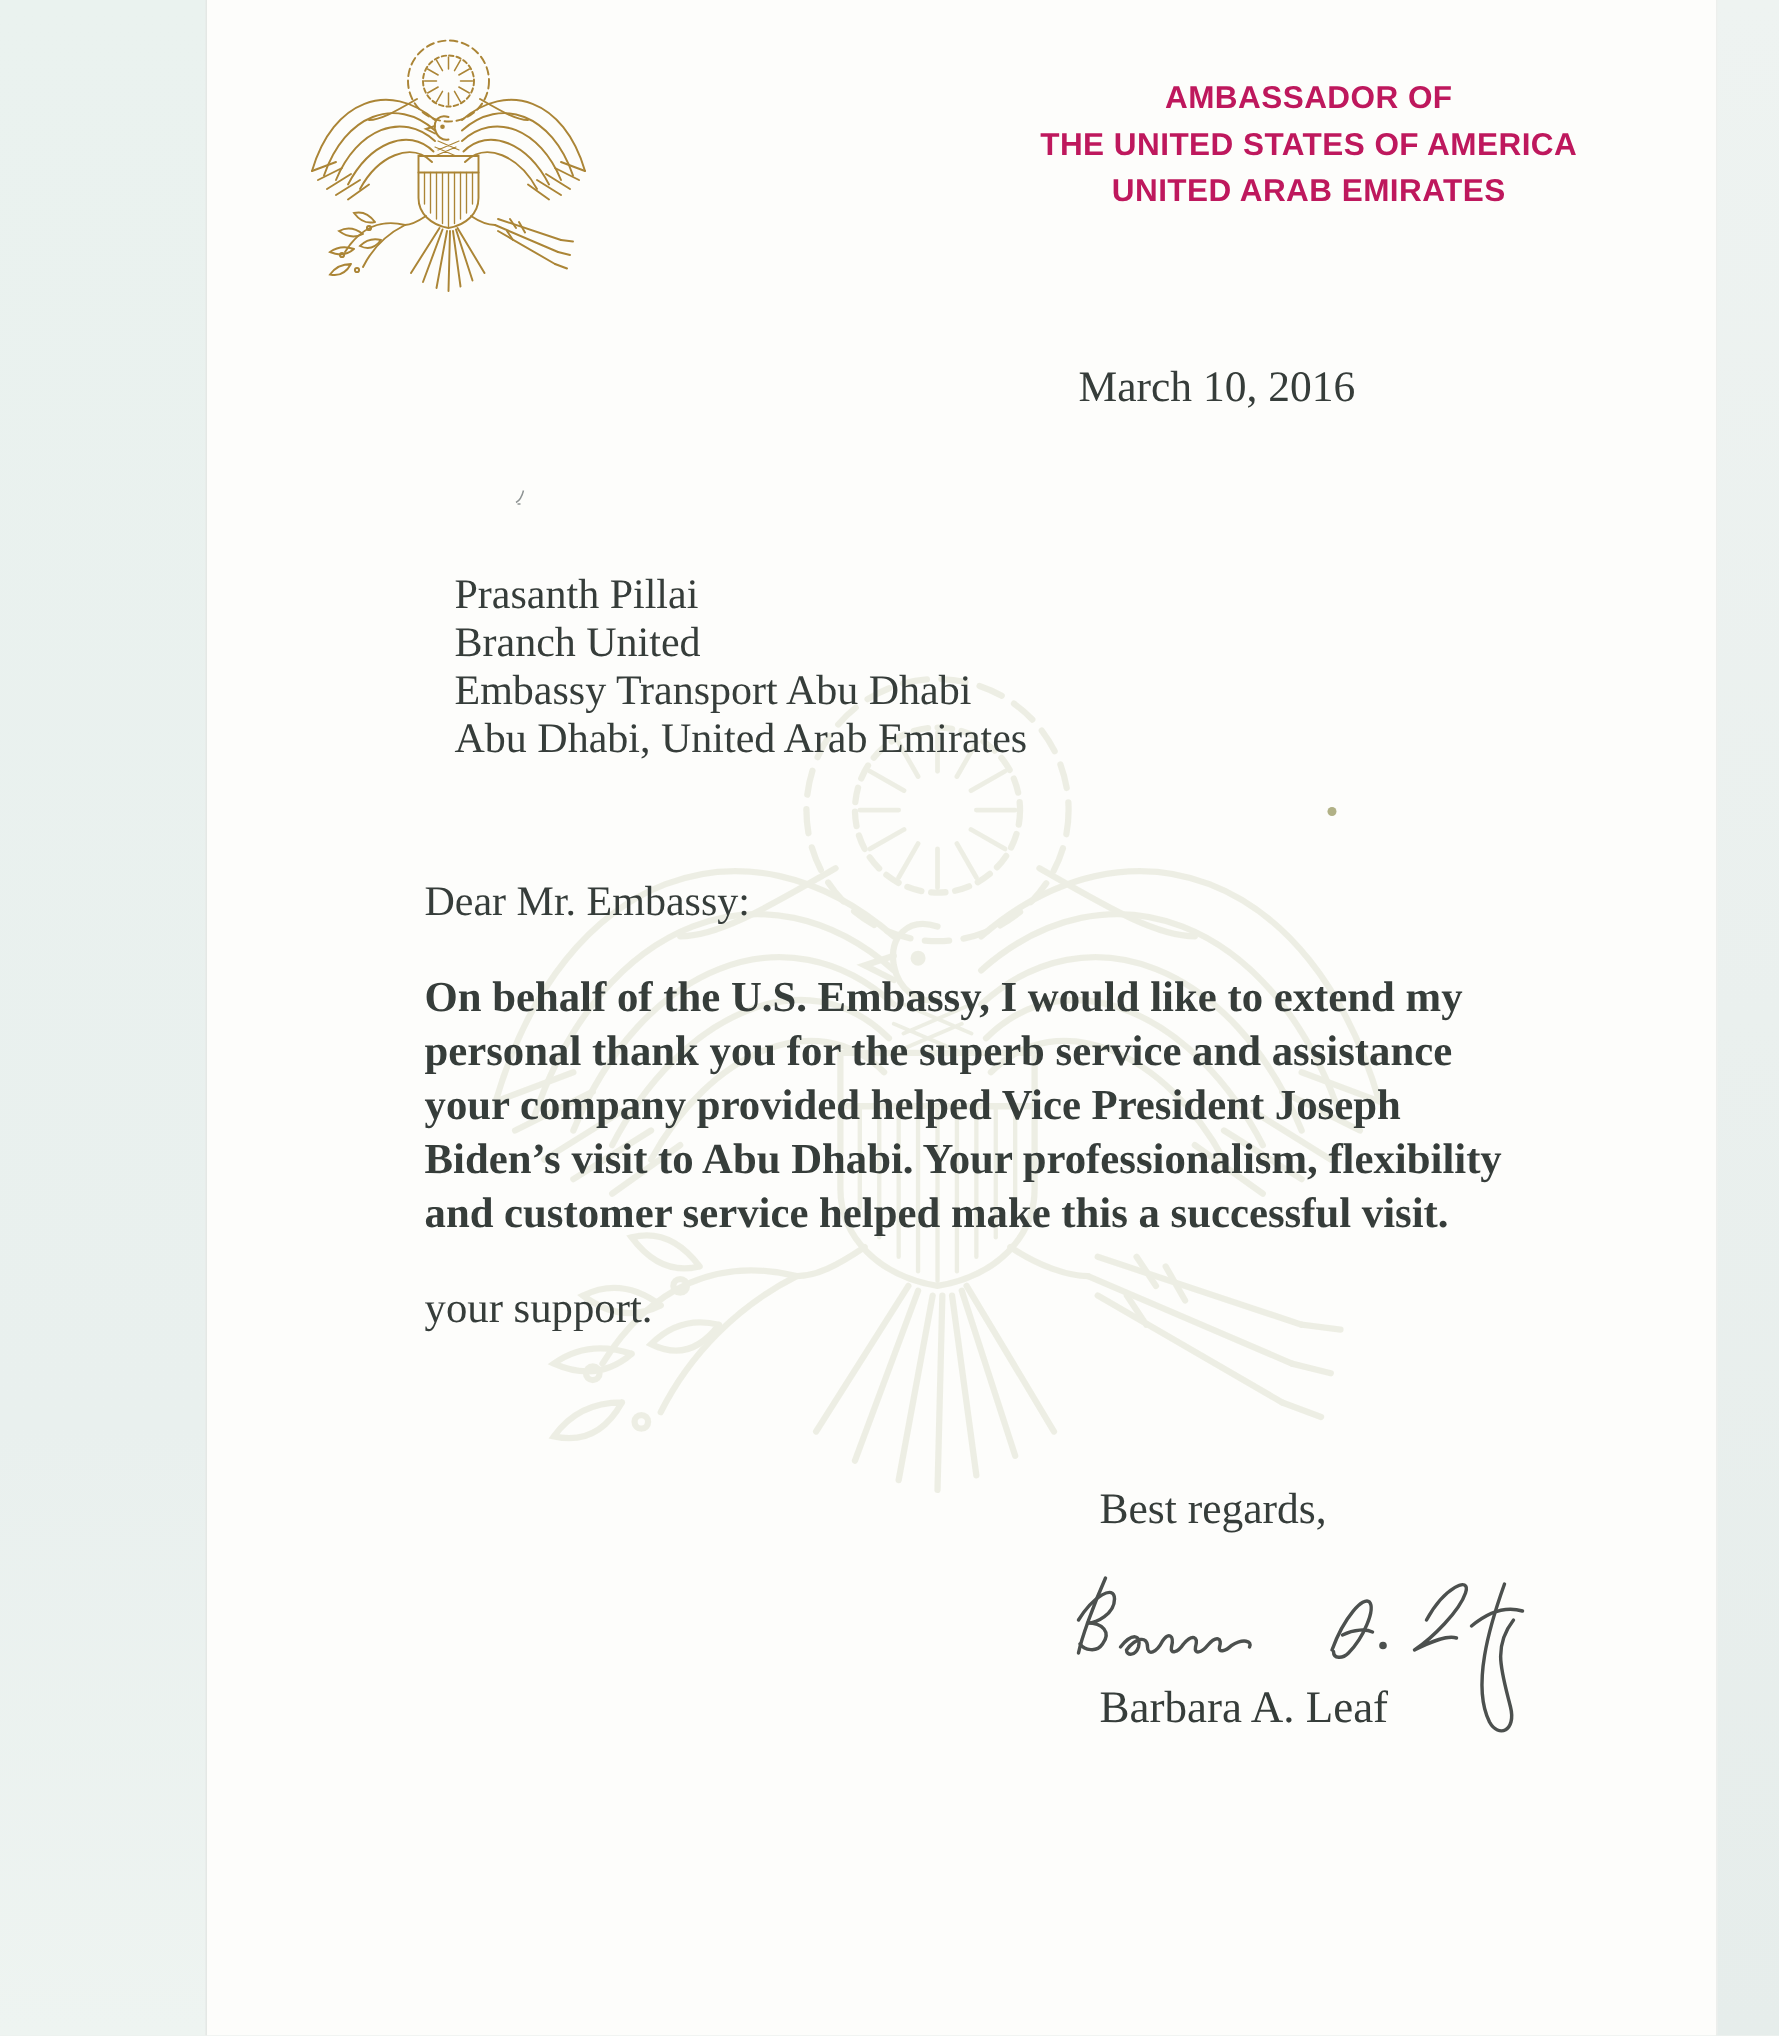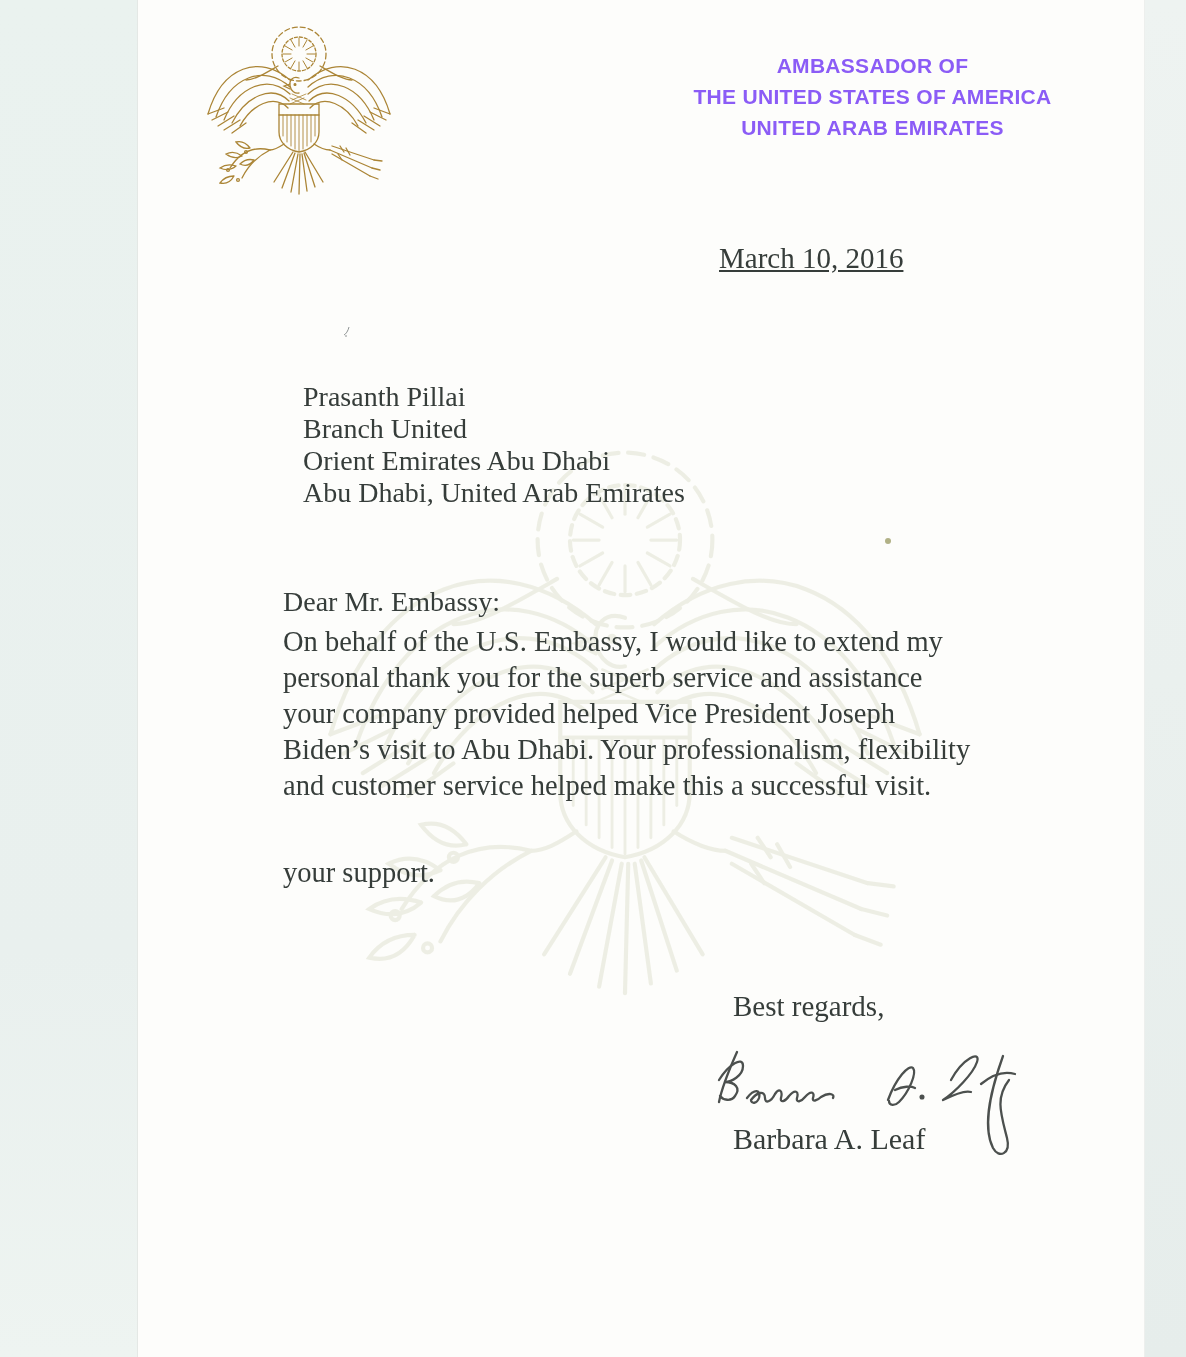--- a/index.html
+++ b/index.html
@@ -8,26 +8,26 @@
   .scan-strip{position:absolute;top:0;height:1357px;}
   .scan-strip.left{left:0;width:137px;background:linear-gradient(180deg,#eaf2ef,#e9f0ee 70%,#eef4f1);}
   .scan-strip.right{right:0;width:43px;background:linear-gradient(180deg,#eef3f1,#e6edeb);}
   .paper{position:absolute;left:137px;top:0;width:1006px;height:1357px;
          background:#fdfdfb;border-left:1px solid rgba(120,140,135,.18);
          border-right:1px solid rgba(120,140,135,.12);}
   .seal{position:absolute;left:193px;top:20px;color:#ab8536;}
   .watermark{position:absolute;left:285px;top:430px;color:#dfe1cf;opacity:.5;}
   .letterhead{position:absolute;left:690px;top:50px;width:365px;text-align:center;
               font-family:"Liberation Sans",sans-serif;font-weight:bold;
-              font-size:21px;line-height:31px;color:#8b5cf6;letter-spacing:.3px;}
-  .date{position:absolute;left:719px;top:242px;font-size:29px;text-decoration:underline;}
+              font-size:21px;line-height:31px;color:#be185d;letter-spacing:.3px;}
+  .date{position:absolute;left:719px;top:242px;font-size:29px;}
   .recipient{position:absolute;left:283px;top:381px;font-size:28px;line-height:32px;margin-left:20px;}
   .salutation{position:absolute;left:283px;top:586px;font-size:28px;}
   .para{position:absolute;left:283px;font-size:28.5px;line-height:36px;}
-  .para.p1{top:624px;}
+  .para.p1{top:648px;font-weight:bold;}
   .para.p2{top:855px;}
   .closing{position:absolute;left:733px;top:990px;font-size:29px;}
   .signature{position:absolute;left:703px;top:1040px;color:#3d4240;}
   .signer-name{position:absolute;left:733px;top:1122px;font-size:30px;}
   .speck1{position:absolute;left:342px;top:325px;color:#8f9494;}
   .speck2{position:absolute;left:885px;top:538px;width:6px;height:6px;border-radius:50%;
           background:#97975f;opacity:.75;}
 </style>
 </head>
 <body>
@@ -120,21 +120,21 @@
     <div>AMBASSADOR OF</div>
     <div>THE UNITED STATES OF AMERICA</div>
     <div>UNITED ARAB EMIRATES</div>
   </div>
 
   <div class="date">March 10, 2016</div>
 
   <div class="recipient">
     <div>Prasanth Pillai</div>
     <div>Branch United</div>
-    <div>Orient Emirates Abu Dhabi</div>
+    <div>Embassy Transport Abu Dhabi</div>
     <div>Abu Dhabi, United Arab Emirates</div>
   </div>
 
   <div class="salutation">Dear Mr. Embassy:</div>
 
   <div class="para p1">
     <div>On behalf of the U.S. Embassy, I would like to extend my</div>
     <div>personal thank you for the superb service and assistance</div>
     <div>your company provided helped Vice President Joseph</div>
     <div>Biden’s visit to Abu Dhabi. Your professionalism, flexibility</div>

